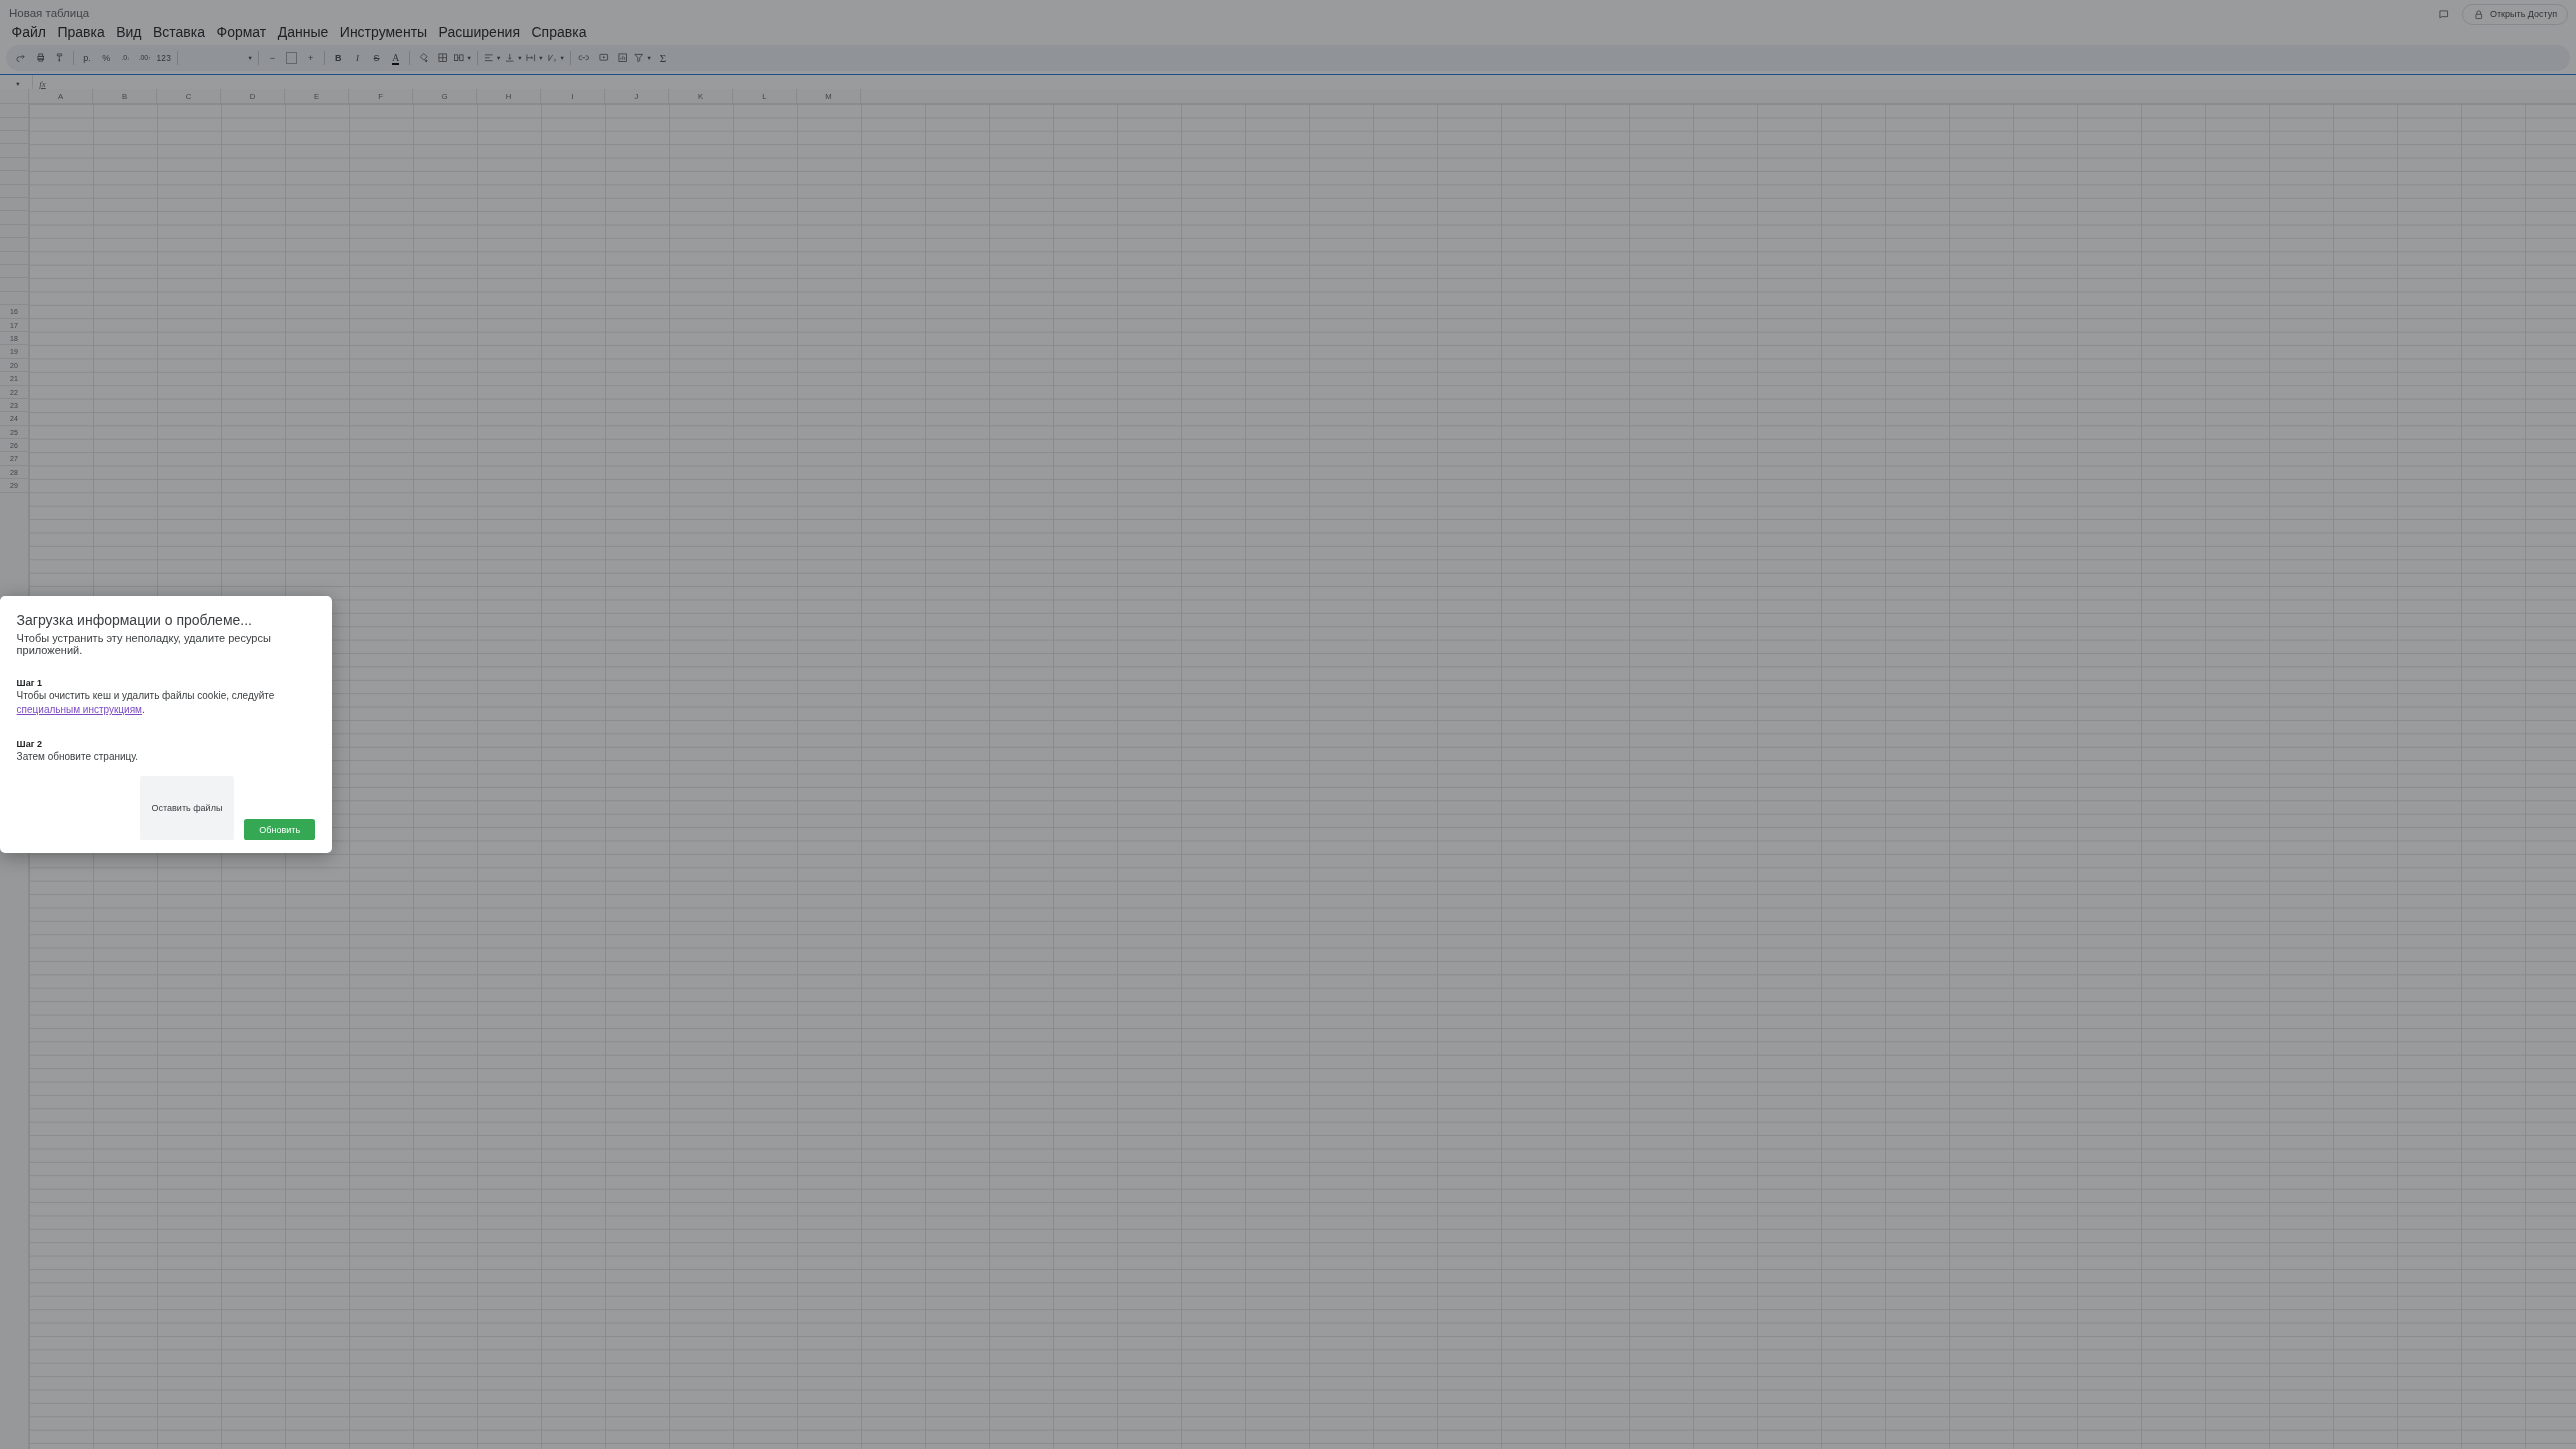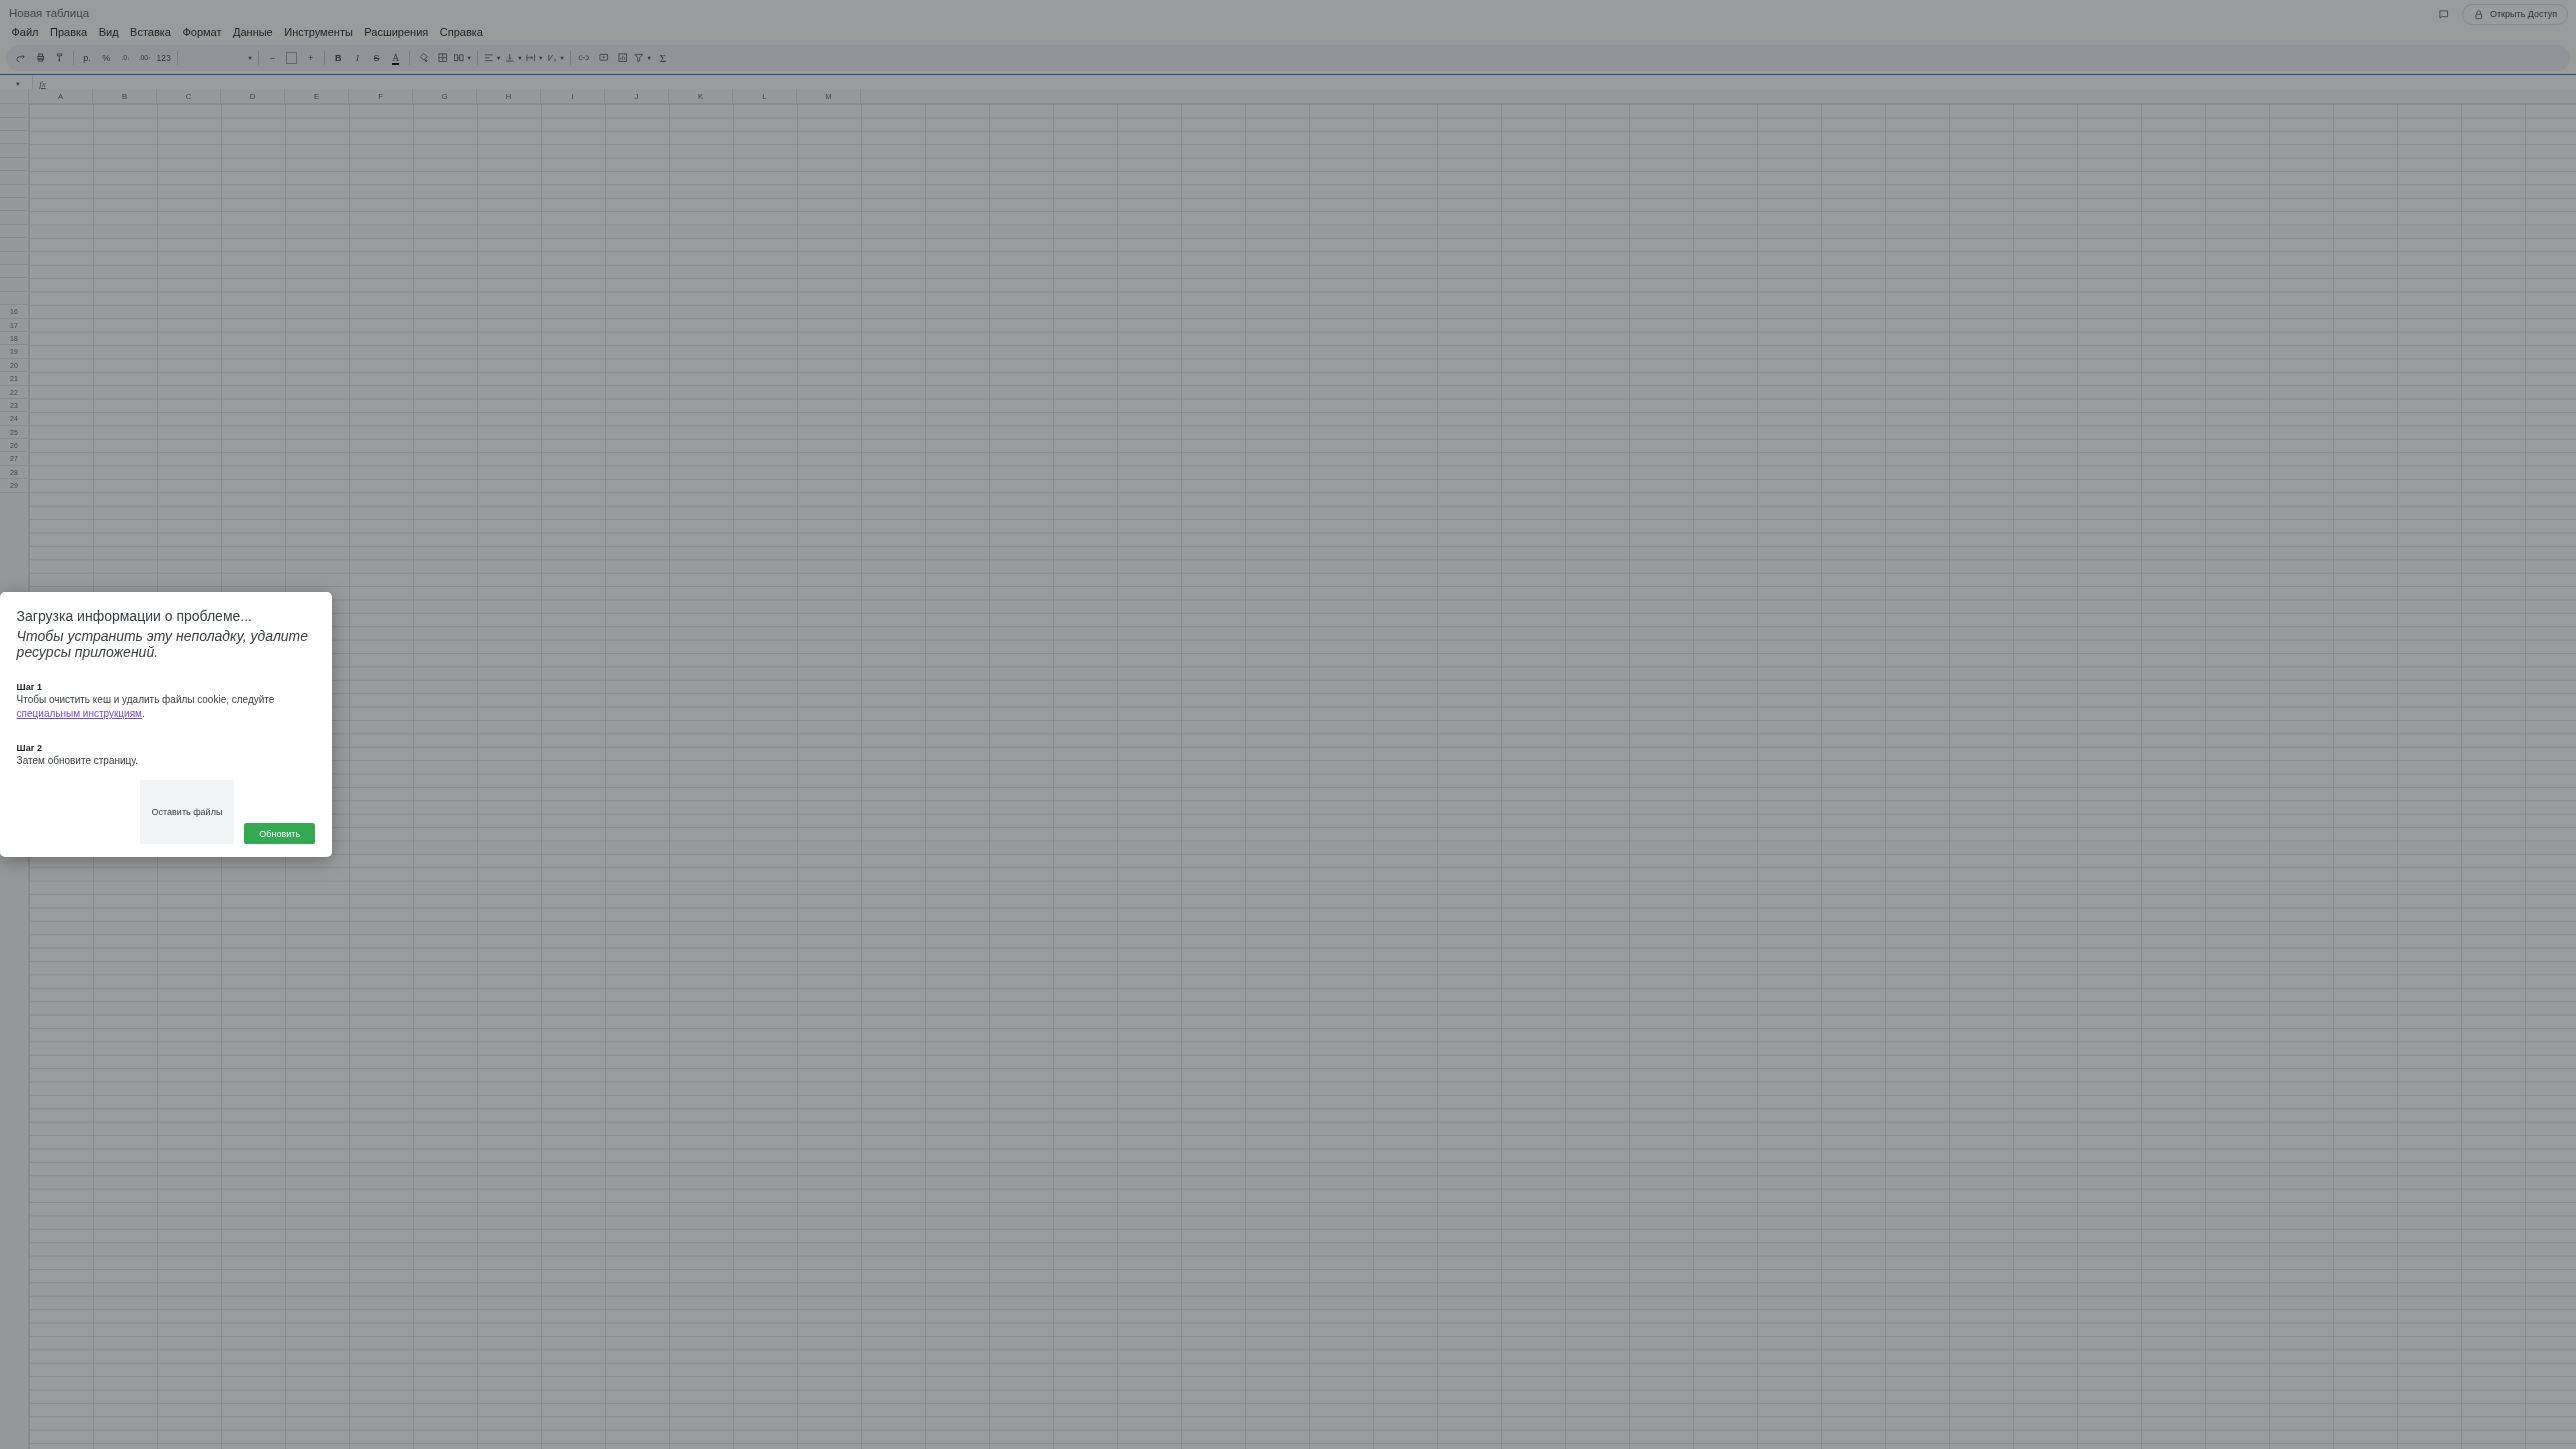--- a/index.html
+++ b/index.html
@@ -3,21 +3,21 @@
 <meta charset="utf-8">
 <style>
   * { box-sizing: border-box; margin: 0; padding: 0; }
   html, body { width: 100%; height: 100%; font-family: Arial, Roboto, sans-serif; background:#fff; color:#202124; overflow:hidden; }
 
   
   .titlebar { display:flex; align-items:center; padding:3.8px 9px 0 9px; height:22px; }
   .doc-title { font-size:11.5px; color:#5f6368; font-weight:400; }
 
   .menubar { display:flex; align-items:center; padding:0 6.4px; height:20.4px; gap:1.3px; }
-  .menu-item { font-size:11px; color:#202124; padding:2.6px 5.1px; border-radius:2.6px; cursor:pointer;text-align:center; }
+  .menu-item { font-size:14px; color:#202124; padding:2.6px 5.1px; border-radius:2.6px; cursor:pointer;text-align:center; }
 
   .right-actions { position:absolute; right:7.7px; top:3.8px; display:flex; align-items:center; gap:9px; }
   .icon-btn { width:18px; height:18px; display:flex; align-items:center; justify-content:center; color:#5f6368; border-radius:50%; cursor:pointer; }
   .share-btn { display:flex; align-items:center; gap:5.1px; background:#fff; border:0.6px solid #dadce0; border-radius:11.5px; padding:3.8px 10.2px; font-size:9px; color:#3c4043; cursor:pointer; }
 
   
   .toolbar-wrap { border-bottom:1.3px solid #1a73e8; margin-top:1.3px; }
   .toolbar { height:25.6px; background:#edf2fa; border-radius:12.8px; margin:2.6px 6.4px 3.8px 6.4px; display:flex; align-items:center; padding:0 6.4px; gap:2.6px; color:#444746; }
   .tbtn { min-width:16.6px; height:16.6px; display:flex; align-items:center; justify-content:center; border-radius:2.6px; cursor:pointer; font-size:9px; color:#444746; }
   .tsep { width:0.6px; height:14px; background:#c7c7c7; margin:0 2.6px; }
@@ -44,21 +44,21 @@
   .row-h { height:13.4px; text-align:center; font-size:7px; color:#5f6368; border-bottom:0.6px solid #e1e3e1; line-height:13.4px; }
   .cells { position:absolute; left:29px; top:15.3px; right:0; bottom:0; }
   .cells::before, .cells::after { content:""; position:absolute; inset:0; pointer-events:none; }
   .cells::before { background-image:linear-gradient(to right,#e1e3e1 0.6px,transparent 0.6px); background-size:64px 100%; }
   .cells::after { background-image:linear-gradient(to bottom,#e1e3e1 0.6px,transparent 0.6px); background-size:100% 13.4px; }
 
   
   .overlay { position:fixed; inset:0; background:rgba(32,33,36,.45); display:flex; align-items:center; justify-content:flex-start; z-index:100; }
   .dialog { width:332px; background:#fff; border-radius:5.1px; box-shadow:0 3.8px 19px rgba(0,0,0,.3); padding:16.6px 16.6px 12.8px 16.6px; }
   .dlg-title { font-size:14px; color:#3c4043; font-weight:400; margin-bottom:3.8px; }
-  .dlg-sub { font-size:14px; color:#3c4043; margin-bottom:1px;font-style:italic; }
+  .dlg-sub { font-size:11px; color:#3c4043; margin-bottom:1px; }
   .step-h { font-size:9px; font-weight:700; color:#202124; margin-top:22px; }
   .step-p { font-size:10px; color:#3c4043; margin-top:1px; line-height:1.4; }
   .step-p a { color:#7b4bc4; text-decoration:underline; cursor:pointer; }
   .dlg-actions { display:flex; justify-content:flex-end; gap:10.2px; margin-top:11.5px; }
   .btn-secondary { background:#f1f3f4; color:#3c4043; border:none; padding:5.8px 11.5px; border-radius:2.6px; font-size:9px; cursor:pointer; }
   .btn-primary { background:#34a853; color:#fff; border:none; padding:5.8px 15.3px; border-radius:2.6px; font-size:9px; cursor:pointer;margin-top:43px; }
 
   .svg-ico { width:11.5px; height:11.5px; stroke:#444746; stroke-width:1.6; fill:none; }
 </style>
 </head>

